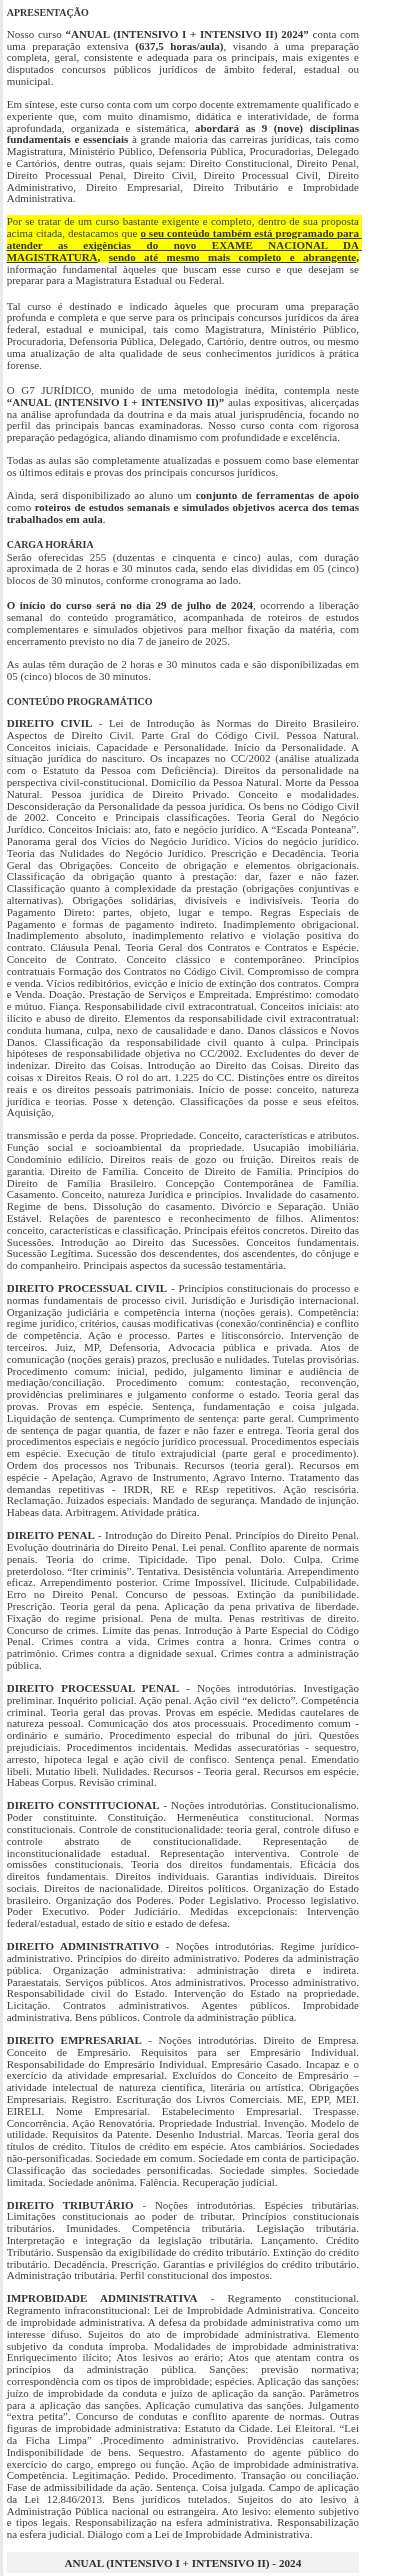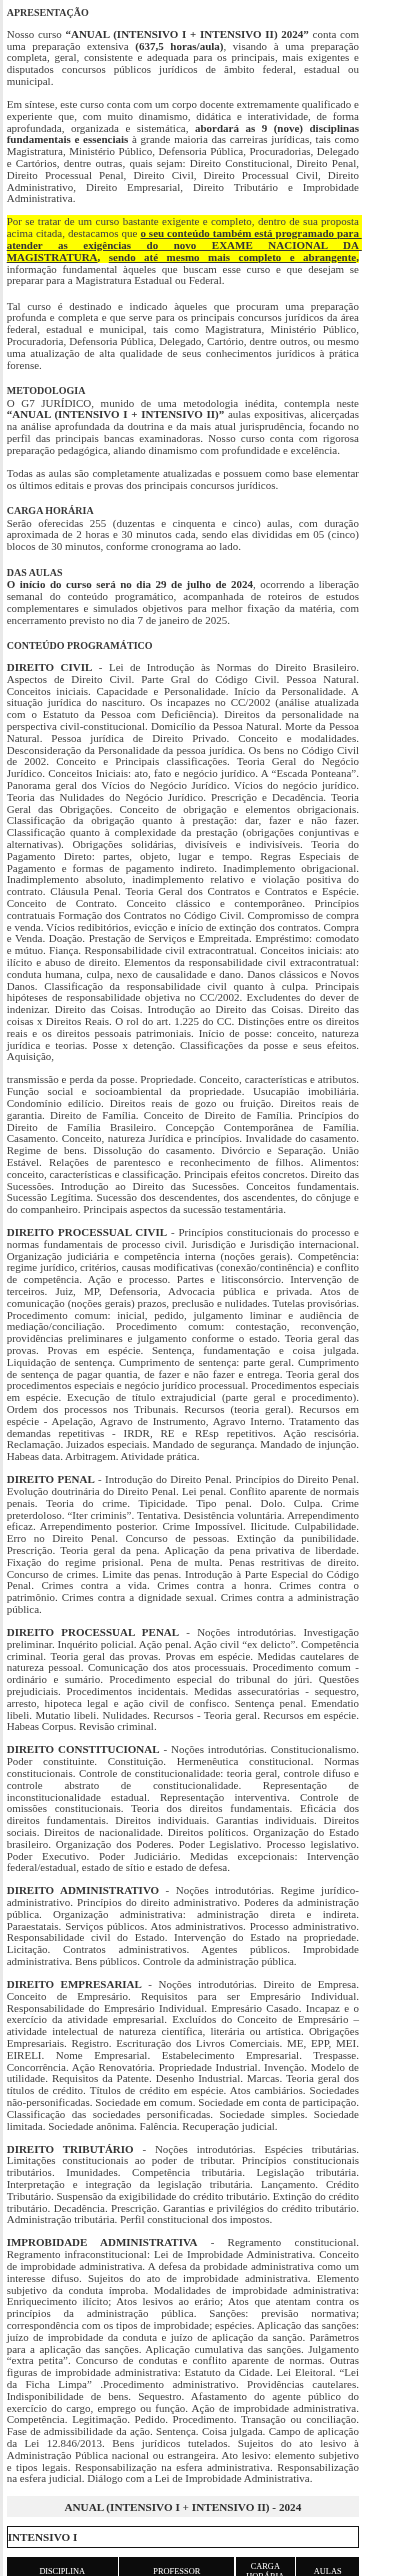--- a/index.html
+++ b/index.html
@@ -49,31 +49,31 @@
       <section class="section">
         <h2 class="sec-heading gap-after">APRESENTAÇÃO</h2>
         <p class="para"><span>Nosso curso </span><span class="b">“ANUAL (INTENSIVO I + INTENSIVO II) 2024”</span><span> conta com uma preparação extensiva </span><span class="b">(637,5 horas/aula)</span><span>, visando à uma preparação completa, geral, consistente e adequada para os principais, mais exigentes e disputados concursos públicos jurídicos de âmbito federal, estadual ou municipal.</span></p>
         <p class="para"><span>Em síntese, este curso conta com um corpo docente extremamente qualificado e experiente que, com muito dinamismo, didática e interatividade, de forma aprofundada, organizada e sistemática, </span><span class="b">abordará as 9 (nove) disciplinas fundamentais e essenciais</span><span> à grande maioria das carreiras jurídicas, tais como Magistratura, Ministério Público, Defensoria Pública, Procuradorias, Delegado e Cartórios, dentre outras, quais sejam: Direito Constitucional, Direito Penal, Direito Processual Penal, Direito Civil, Direito Processual Civil, Direito Administrativo, Direito Empresarial, Direito Tributário e Improbidade Administrativa.</span></p>
         <p class="para"><span class="hl">Por se tratar de um curso bastante exigente e completo, dentro de sua proposta acima citada, destacamos que </span><span class="b u hl">o seu conteúdo também está programado para atender as exigências do novo EXAME NACIONAL DA MAGISTRATURA</span><span class="b hl">, </span><span class="b u hl">sendo até mesmo mais completo e abrangente</span><span class="b hl">,</span><span> informação fundamental àqueles que buscam esse curso e que desejam se preparar para a Magistratura Estadual ou Federal.</span></p>
       </section>
       <section class="section">
         <p class="para"><span>Tal curso é destinado e indicado àqueles que procuram uma preparação profunda e completa e que serve para os principais concursos jurídicos da área federal, estadual e municipal, tais como Magistratura, Ministério Público, Procuradoria, Defensoria Pública, Delegado, Cartório, dentre outros, ou mesmo uma atualização de alta qualidade de seus conhecimentos jurídicos à prática forense.</span></p>
       </section>
       <section class="section">
-        <h2 class="sec-heading">METODOLOGIA</h2>
         <p class="para"><span>O G7 JURÍDICO, munido de uma metodologia inédita, contempla neste </span><span class="b">“ANUAL (INTENSIVO I + INTENSIVO II)”</span><span> aulas expositivas, alicerçadas na análise aprofundada da doutrina e da mais atual jurisprudência, focando no perfil das principais bancas examinadoras. Nosso curso conta com rigorosa preparação pedagógica, aliando dinamismo com profundidade e excelência.</span></p>
         <p class="para"><span>Todas as aulas são completamente atualizadas e possuem como base elementar os últimos editais e provas dos principais concursos jurídicos.</span></p>
+        <p class="para"><span>Ainda, será disponibilizado ao aluno um </span><span class="b">conjunto de ferramentas de apoio</span><span> como </span><span class="b">roteiros de estudos semanais e simulados objetivos acerca dos temas trabalhados em aula</span><span>.</span></p>
       </section>
       <section class="section">
         <h2 class="sec-heading">CARGA HORÁRIA</h2>
         <p class="para"><span>Serão oferecidas 255 (duzentas e cinquenta e cinco) aulas, com duração aproximada de 2 horas e 30 minutos cada, sendo elas divididas em 05 (cinco) blocos de 30 minutos, conforme cronograma ao lado.</span></p>
       </section>
       <section class="section">
-        <h2 class="sec-heading">DAS AULAS</h2>
         <p class="para"><span class="b">O início do curso será no dia 29 de julho de 2024</span><span>, ocorrendo a liberação semanal do conteúdo programático, acompanhada de roteiros de estudos complementares e simulados objetivos para melhor fixação da matéria, com encerramento previsto no dia 7 de janeiro de 2025.</span></p>
+        <p class="para"><span>As aulas têm duração de 2 horas e 30 minutos cada e são disponibilizadas em 05 (cinco) blocos de 30 minutos.</span></p>
       </section>
       <section class="section">
         <h2 class="sec-heading gap-after">CONTEÚDO PROGRAMÁTICO</h2>
         <p class="para"><span class="b">DIREITO CIVIL</span><span> - Lei de Introdução às Normas do Direito Brasileiro. Aspectos de Direito Civil. Parte Gral do Código Civil. Pessoa Natural. Conceitos iniciais. Capacidade e Personalidade. Início da Personalidade. A situação jurídica do nascituro. Os incapazes no CC/2002 (análise atualizada com o Estatuto da Pessoa com Deficiência). Direitos da personalidade na perspectiva civil-constitucional. Domicílio da Pessoa Natural. Morte da Pessoa Natural. Pessoa jurídica de Direito Privado. Conceito e modalidades. Desconsideração da Personalidade da pessoa jurídica. Os bens no Código Civil de 2002. Conceito e Principais classificações. Teoria Geral do Negócio Jurídico. Conceitos Iniciais: ato, fato e negócio jurídico. A “Escada Ponteana”. Panorama geral dos Vícios do Negócio Jurídico. Vícios do negócio jurídico. Teoria das Nulidades do Negócio Jurídico. Prescrição e Decadência. Teoria Geral das Obrigações. Conceito de obrigação e elementos obrigacionais. Classificação da obrigação quanto à prestação: dar, fazer e não fazer. Classificação quanto à complexidade da prestação (obrigações conjuntivas e alternativas). Obrigações solidárias, divisíveis e indivisíveis. Teoria do Pagamento Direto: partes, objeto, lugar e tempo. Regras Especiais de Pagamento e formas de pagamento indireto. Inadimplemento obrigacional. Inadimplemento absoluto, inadimplemento relativo e violação positiva do contrato. Cláusula Penal. Teoria Geral dos Contratos e Contratos e Espécie. Conceito de Contrato. Conceito clássico e contemporâneo. Princípios contratuais Formação dos Contratos no Código Civil. Compromisso de compra e venda. Vícios redibitórios, evicção e início de extinção dos contratos. Compra e Venda. Doação. Prestação de Serviços e Empreitada. Empréstimo: comodato e mútuo. Fiança. Responsabilidade civil extracontratual. Conceitos iniciais: ato ilícito e abuso de direito. Elementos da responsabilidade civil extracontratual: conduta humana, culpa, nexo de causalidade e dano. Danos clássicos e Novos Danos. Classificação da responsabilidade civil quanto à culpa. Principais hipóteses de responsabilidade objetiva no CC/2002. Excludentes do dever de indenizar. Direito das Coisas. Introdução ao Direito das Coisas. Direito das coisas x Direitos Reais. O rol do art. 1.225 do CC. Distinções entre os direitos reais e os direitos pessoais patrimoniais. Início de posse: conceito, natureza jurídica e teorias. Posse x detenção. Classificações da posse e seus efeitos. Aquisição,</span></p>
         <p class="para"><span>transmissão e perda da posse. Propriedade. Conceito, características e atributos. Função social e socioambiental da propriedade. Usucapião imobiliária. Condomínio edilício. Direitos reais de gozo ou fruição. Direitos reais de garantia. Direito de Família. Conceito de Direito de Família. Princípios do Direito de Família Brasileiro. Concepção Contemporânea de Família. Casamento. Conceito, natureza Jurídica e princípios. Invalidade do casamento. Regime de bens. Dissolução do casamento. Divórcio e Separação. União Estável. Relações de parentesco e reconhecimento de filhos. Alimentos: conceito, características e classificação. Principais efeitos concretos. Direito das Sucessões. Introdução ao Direito das Sucessões. Conceitos fundamentais. Sucessão Legítima. Sucessão dos descendentes, dos ascendentes, do cônjuge e do companheiro. Principais aspectos da sucessão testamentária.</span></p>
         <p class="para"><span class="b">DIREITO PROCESSUAL CIVIL</span><span> - Princípios constitucionais do processo e normas fundamentais de processo civil. Jurisdição e Jurisdição internacional. Organização judiciária e competência interna (noções gerais). Competência: regime jurídico, critérios, causas modificativas (conexão/continência) e conflito de competência. Ação e processo. Partes e litisconsórcio. Intervenção de terceiros. Juiz, MP, Defensoria, Advocacia pública e privada. Atos de comunicação (noções gerais) prazos, preclusão e nulidades. Tutelas provisórias. Procedimento comum: inicial, pedido, julgamento liminar e audiência de mediação/conciliação. Procedimento comum: contestação, reconvenção, providências preliminares e julgamento conforme o estado. Teoria geral das provas. Provas em espécie. Sentença, fundamentação e coisa julgada. Liquidação de sentença. Cumprimento de sentença: parte geral. Cumprimento de sentença de pagar quantia, de fazer e não fazer e entrega. Teoria geral dos procedimentos especiais e negócio jurídico processual. Procedimentos especiais em espécie. Execução de título extrajudicial (parte geral e procedimento). Ordem dos processos nos Tribunais. Recursos (teoria geral). Recursos em espécie - Apelação, Agravo de Instrumento, Agravo Interno. Tratamento das demandas repetitivas - IRDR, RE e REsp repetitivos. Ação rescisória. Reclamação. Juizados especiais. Mandado de segurança. Mandado de injunção. Habeas data. Arbitragem. Atividade prática.</span></p>
         <p class="para"><span class="b">DIREITO PENAL</span><span> - Introdução do Direito Penal. Princípios do Direito Penal. Evolução doutrinária do Direito Penal. Lei penal. Conflito aparente de normais penais. Teoria do crime. Tipicidade. Tipo penal. Dolo. Culpa. Crime preterdoloso. “Iter criminis”. Tentativa. Desistência voluntária. Arrependimento eficaz. Arrependimento posterior. Crime Impossível. Ilicitude. Culpabilidade. Erro no Direito Penal. Concurso de pessoas. Extinção da punibilidade. Prescrição. Teoria geral da pena. Aplicação da pena privativa de liberdade. Fixação do regime prisional. Pena de multa. Penas restritivas de direito. Concurso de crimes. Limite das penas. Introdução à Parte Especial do Código Penal. Crimes contra a vida. Crimes contra a honra. Crimes contra o patrimônio. Crimes contra a dignidade sexual. Crimes contra a administração pública.</span></p>
         <p class="para"><span class="b">DIREITO PROCESSUAL PENAL</span><span> - Noções introdutórias. Investigação preliminar. Inquérito policial. Ação penal. Ação civil “ex delicto”. Competência criminal. Teoria geral das provas. Provas em espécie. Medidas cautelares de natureza pessoal. Comunicação dos atos processuais. Procedimento comum - ordinário e sumário. Procedimento especial do tribunal do júri. Questões prejudiciais. Procedimentos incidentais. Medidas assecuratórias - sequestro, arresto, hipoteca legal e ação civil de confisco. Sentença penal. Emendatio libeli. Mutatio libeli. Nulidades. Recursos - Teoria geral. Recursos em espécie. Habeas Corpus. Revisão criminal.</span></p>
         <p class="para"><span class="b">DIREITO CONSTITUCIONAL</span><span> - Noções introdutórias. Constitucionalismo. Poder constituinte. Constituição. Hermenêutica constitucional. Normas constitucionais. Controle de constitucionalidade: teoria geral, controle difuso e controle abstrato de constitucionalidade. Representação de inconstitucionalidade estadual. Representação interventiva. Controle de omissões constitucionais. Teoria dos direitos fundamentais. Eficácia dos direitos fundamentais. Direitos individuais. Garantias individuais. Direitos sociais. Direitos de nacionalidade. Direitos políticos. Organização do Estado brasileiro. Organização dos Poderes. Poder Legislativo. Processo legislativo. Poder Executivo. Poder Judiciário. Medidas excepcionais: Intervenção federal/estadual, estado de sítio e estado de defesa.</span></p>
         <p class="para"><span class="b">DIREITO ADMINISTRATIVO</span><span> - Noções introdutórias. Regime jurídico-administrativo. Princípios do direito administrativo. Poderes da administração pública. Organização administrativa: administração direta e indireta. Paraestatais. Serviços públicos. Atos administrativos. Processo administrativo. Responsabilidade civil do Estado. Intervenção do Estado na propriedade. Licitação. Contratos administrativos. Agentes públicos. Improbidade administrativa. Bens públicos. Controle da administração pública.</span></p>

